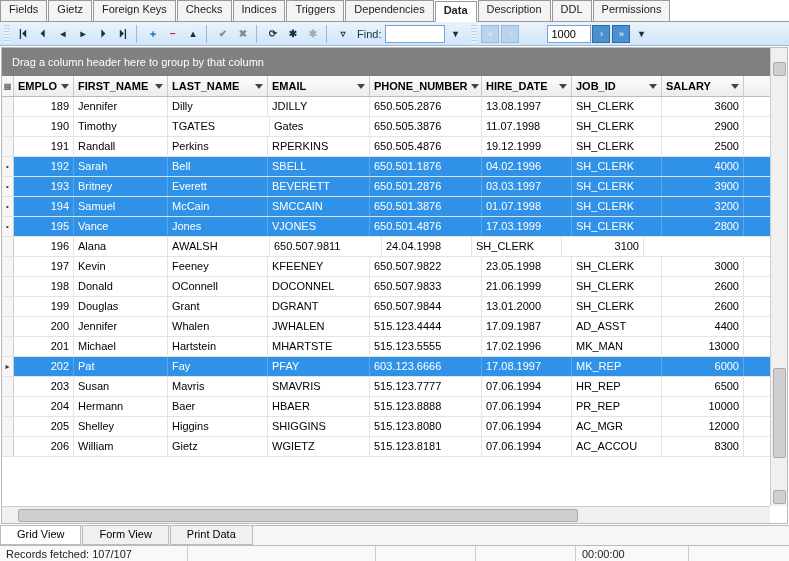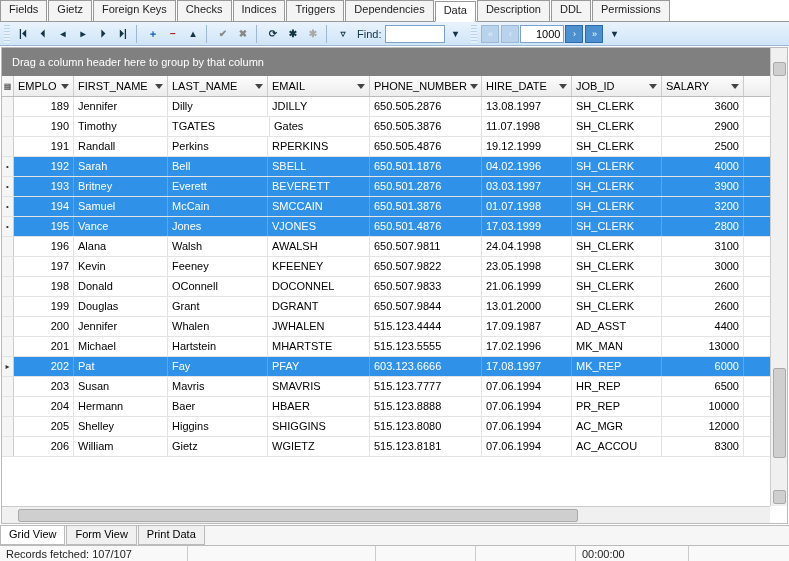--- a/index.html
+++ b/index.html
@@ -1,54 +1,54 @@
 <!DOCTYPE html>
 <html><head>
 <meta charset="utf-8">
 <style>
 html,body{margin:0;padding:0;font-family:Tahoma,Arial,sans-serif;font-size:11px;background:#fff;width:789px;height:561px;overflow:hidden}
 *{box-sizing:border-box}
 .tabs-top{display:flex;border-bottom:1px solid #999;background:#fff;height:22px}
 .tabs-top .tab{border:1px solid #999;border-bottom:none;padding:2px 8px;margin-right:1px;background:#f4f4f4;cursor:pointer;color:#222;font-size:11px}
-.tabs-top .tab.active{background:#fff;font-weight:400;border-bottom:1px solid #fff;position:relative;top:1px}
+.tabs-top .tab.active{background:#fff;font-weight:700;border-bottom:1px solid #fff;position:relative;top:1px}
 .toolbar{display:flex;align-items:center;height:24px;background:linear-gradient(#eaf3fc,#cfe5f8);border-bottom:1px solid #9cb8d6;padding:0 4px;gap:0}
 .tb-btn{width:18px;height:18px;display:flex;align-items:center;justify-content:center;border:1px solid transparent;margin:0 1px;cursor:pointer;font-size:10px;color:#134;font-weight:bold}
 .tb-sep{width:4px;height:18px;border-left:1px solid #9cb8d6;margin:0 3px}
 .tb-lbl{color:#134;margin:0 4px}
 .tb-input{height:18px;border:1px solid #7aa3cc;background:#fff;padding:0 3px;font-size:11px;width:60px}
 .grip{width:6px;height:18px;background:repeating-linear-gradient(#b9d3ec,#b9d3ec 1px,#e7f1fb 1px,#e7f1fb 3px);margin-right:3px}
 .pg-btn{width:18px;height:18px;display:flex;align-items:center;justify-content:center;background:#4d90d0;color:#fff;border:1px solid #2d6aa8;margin:0 1px;cursor:pointer;font-size:9px}
 .pg-btn.dis{background:#b9d3ec;color:#e7f1fb;border-color:#9cb8d6}
 .grid-wrap{position:relative;border:1px solid #bbb;margin:1px;height:477px;display:flex;flex-direction:column;background:#fff}
 .scroll-col{position:absolute;right:0;top:0;bottom:17px;width:17px;background:#f0f0f0;border-left:1px solid #ccc}
 .sc-thumb{position:absolute;left:2px;width:13px;background:#cfcfcf;border:1px solid #aaa;border-radius:2px}
 .scroll-row{position:absolute;left:0;right:17px;bottom:0;height:17px;background:#f0f0f0;border-top:1px solid #ccc}
 .grid-inner{flex:1;overflow:hidden;margin-right:17px;margin-bottom:17px;display:flex;flex-direction:column}
 .group-bar{background:#808080;color:#fff;padding:8px 10px;font-size:11px}
 .hdr{display:flex;background:linear-gradient(#fdfdfd,#ececec);border-bottom:1px solid #bbb}
-.hdr .hc{border-right:1px solid #ccc;padding:4px 4px;display:flex;align-items:center;justify-content:space-between;color:#000;font-size:11px;font-weight:400}
+.hdr .hc{border-right:1px solid #ccc;padding:4px 4px;display:flex;align-items:center;justify-content:space-between;color:#000;font-size:11px;font-weight:700}
 .dd{width:0;height:0;border-left:4px solid transparent;border-right:4px solid transparent;border-top:5px solid #444;margin-left:3px;flex:none}
 .rows{flex:1;overflow:hidden}
 .row{display:flex;height:20px;border-bottom:1px solid #e3e3e3}
 .row.sel{background:#2f92e8;color:#fff}
 .row .c{border-right:1px solid #e3e3e3;padding:3px 4px;overflow:hidden;white-space:nowrap}
 .row.sel .c{border-right-color:#57a9ef}
 .idcol{width:12px;background:#f5f5f5;border-right:1px solid #ccc;display:flex;align-items:center;justify-content:center;font-size:8px;color:#333}
 .row.sel .idcol{background:#f5f5f5;color:#333}
 .w-emp{width:60px;text-align:right}
 .w-fn{width:94px}
 .w-ln{width:100px}
 .w-em{width:102px}
 .w-ph{width:112px}
 .w-hd{width:90px}
 .w-job{width:90px}
 .w-sal{width:82px;text-align:right}
 .hdr .w-emp,.hdr .w-fn,.hdr .w-ln,.hdr .w-em,.hdr .w-ph,.hdr .w-hd,.hdr .w-job,.hdr .w-sal{text-align:left}
 .bottom-tabs{display:flex;border-top:1px solid #bbb;background:#f6f6f6;height:20px}
-.bottom-tabs .btab{border:1px solid #bbb;border-top:none;padding:2px 8px;margin-right:1px;background:#f0f0f0;cursor:pointer;font-size:11px}
+.bottom-tabs .btab{border:1px solid #bbb;border-top:none;padding:2px 16px;margin-right:1px;background:#f0f0f0;cursor:pointer;font-size:11px}
 .bottom-tabs .btab.active{background:#fff}
 .status{display:flex;border-top:1px solid #bbb;height:19px;background:#f9f9f9}
 .status .cell{border-right:1px solid #ccc;padding:2px 6px;font-size:11px;color:#222;min-width:100px}
 .status .cell:first-child{width:200px}
 </style>
 </head>
 <body>
 
 <div class="tabs-top" id="top-tabs">
     <div class="tab">Fields</div>
@@ -84,21 +84,21 @@
   <span class="tb-btn">✱</span>
   <span class="tb-btn" style="color:#aaa">✱</span>
   <span class="tb-sep"></span>
   <span class="tb-btn">▿</span>
   <span class="tb-lbl">Find:</span>
   <input class="tb-input" value="" style="">
   <span class="tb-btn">▾</span>
   <span class="grip" style="margin-left:6px"></span>
   <span class="pg-btn dis">«</span>
   <span class="pg-btn dis">‹</span>
-  <input class="tb-input" style="width: 44px; text-align: right;" value="1000">
+  <input class="tb-input" style="width: 44px; text-align: left; margin-left: 27px;" value="1000">
   <span class="pg-btn">›</span>
   <span class="pg-btn">»</span>
   <span class="tb-btn">▾</span>
 </div>
 
 <div class="grid-wrap">
   <div class="grid-inner">
     <div class="group-bar">Drag a column header here to group by that column</div>
     <div class="hdr">
       <div class="idcol">▦</div>
@@ -210,21 +210,20 @@
           <div class="c w-em">VJONES</div>
           <div class="c w-ph">650.501.4876</div>
           <div class="c w-hd">17.03.1999</div>
           <div class="c w-job">SH_CLERK</div>
           <div class="c w-sal">2800</div>
         </div>
         <div class="row">
           <div class="idcol"></div>
           <div class="c w-emp">196</div>
           <div class="c w-fn">Alana</div>
-          <div class="c w-ln">Walsh</div>
           <div class="c w-em">AWALSH</div>
           <div class="c w-ph">650.507.9811</div>
           <div class="c w-hd">24.04.1998</div>
           <div class="c w-job">SH_CLERK</div>
           <div class="c w-sal">3100</div>
         </div>
         <div class="row">
           <div class="idcol"></div>
           <div class="c w-emp">197</div>
           <div class="c w-fn">Kevin</div>

